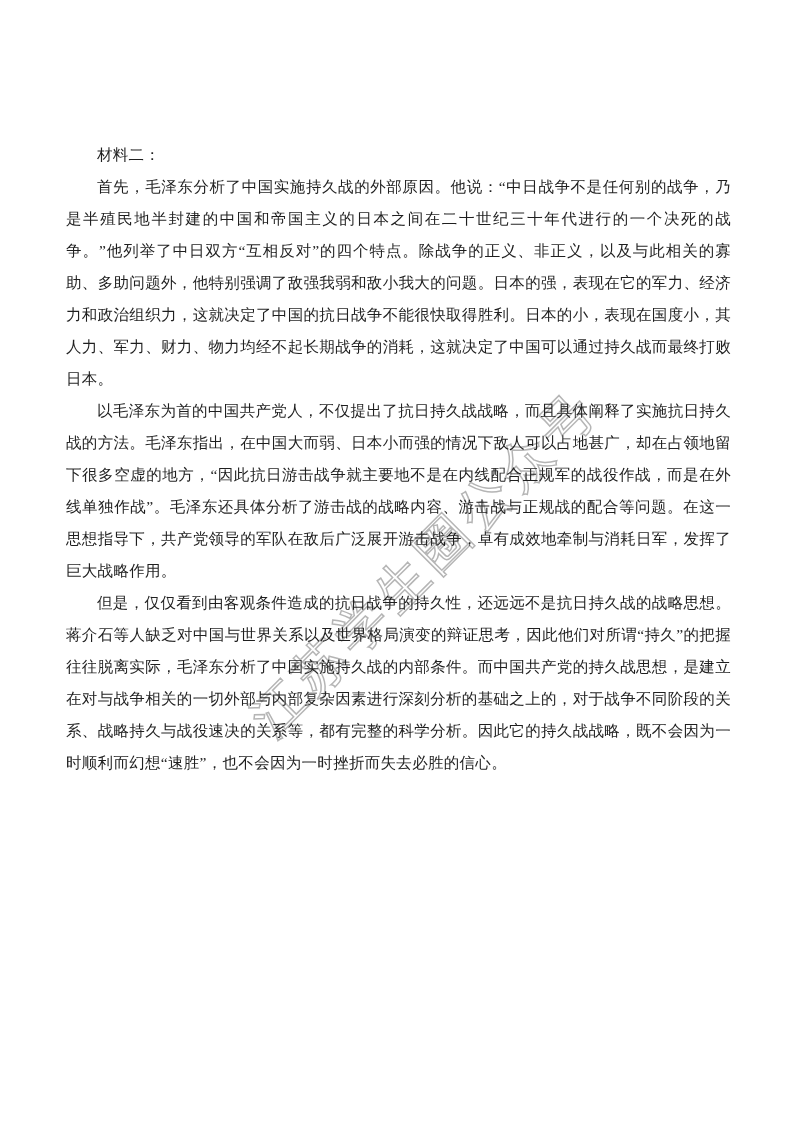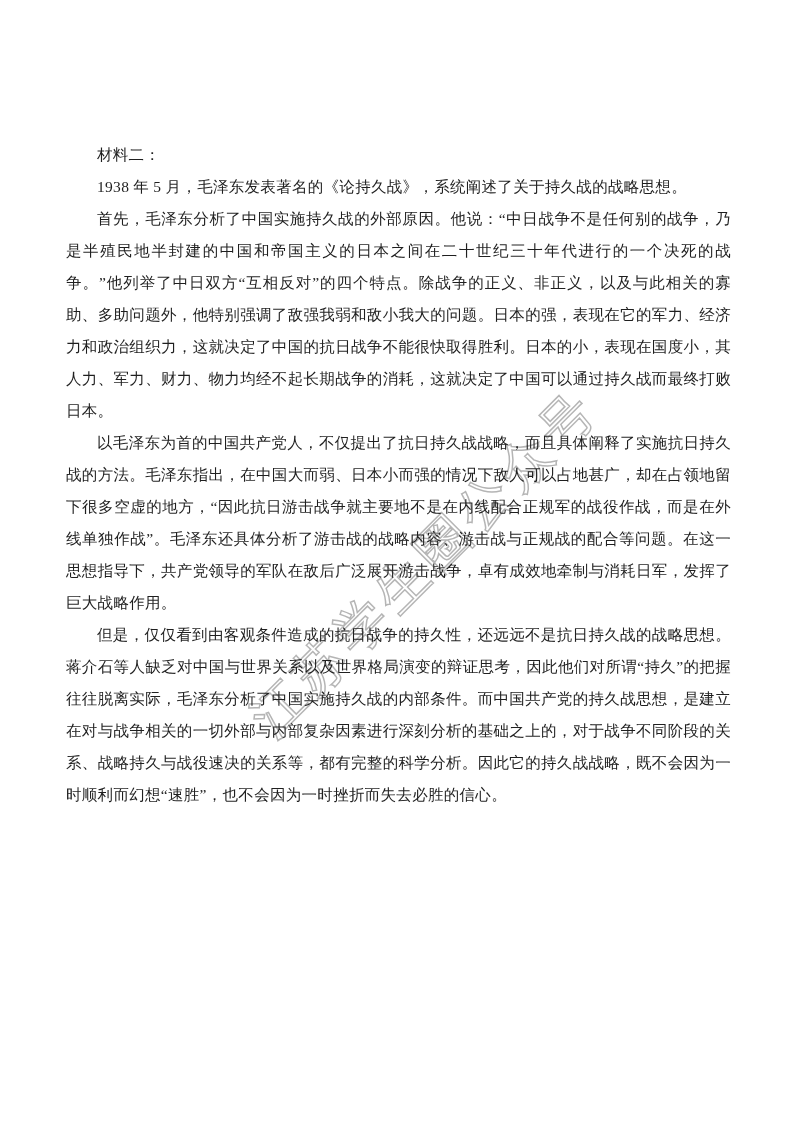--- a/index.html
+++ b/index.html
@@ -51,18 +51,17 @@
   }
   .content { z-index: 2; position: absolute; }
 </style>
 </head>
 <body>
 
 <div class="page">
   <div class="watermark">江苏学生圈公众号</div>
   <div class="content">
     <p class="para">材料二：</p>
-    <p class="para">1938 年 5 月，毛泽东发表著名的《论持久战》，系统阐述了关于持久战的战略思想。</p>
     <p class="para">首先，毛泽东分析了中国实施持久战的外部原因。他说：“中日战争不是任何别的战争，乃是半殖民地半封建的中国和帝国主义的日本之间在二十世纪三十年代进行的一个决死的战争。”他列举了中日双方“互相反对”的四个特点。除战争的正义、非正义，以及与此相关的寡助、多助问题外，他特别强调了敌强我弱和敌小我大的问题。日本的强，表现在它的军力、经济力和政治组织力，这就决定了中国的抗日战争不能很快取得胜利。日本的小，表现在国度小，其人力、军力、财力、物力均经不起长期战争的消耗，这就决定了中国可以通过持久战而最终打败日本。</p>
     <p class="para">以毛泽东为首的中国共产党人，不仅提出了抗日持久战战略，而且具体阐释了实施抗日持久战的方法。毛泽东指出，在中国大而弱、日本小而强的情况下敌人可以占地甚广，却在占领地留下很多空虚的地方，“因此抗日游击战争就主要地不是在内线配合正规军的战役作战，而是在外线单独作战”。毛泽东还具体分析了游击战的战略内容、游击战与正规战的配合等问题。在这一思想指导下，共产党领导的军队在敌后广泛展开游击战争，卓有成效地牵制与消耗日军，发挥了巨大战略作用。</p>
     <p class="para">但是，仅仅看到由客观条件造成的抗日战争的持久性，还远远不是抗日持久战的战略思想。蒋介石等人缺乏对中国与世界关系以及世界格局演变的辩证思考，因此他们对所谓“持久”的把握往往脱离实际，毛泽东分析了中国实施持久战的内部条件。而中国共产党的持久战思想，是建立在对与战争相关的一切外部与内部复杂因素进行深刻分析的基础之上的，对于战争不同阶段的关系、战略持久与战役速决的关系等，都有完整的科学分析。因此它的持久战战略，既不会因为一时顺利而幻想“速胜”，也不会因为一时挫折而失去必胜的信心。</p>
   </div>
 </div>
 
 </body></html>

